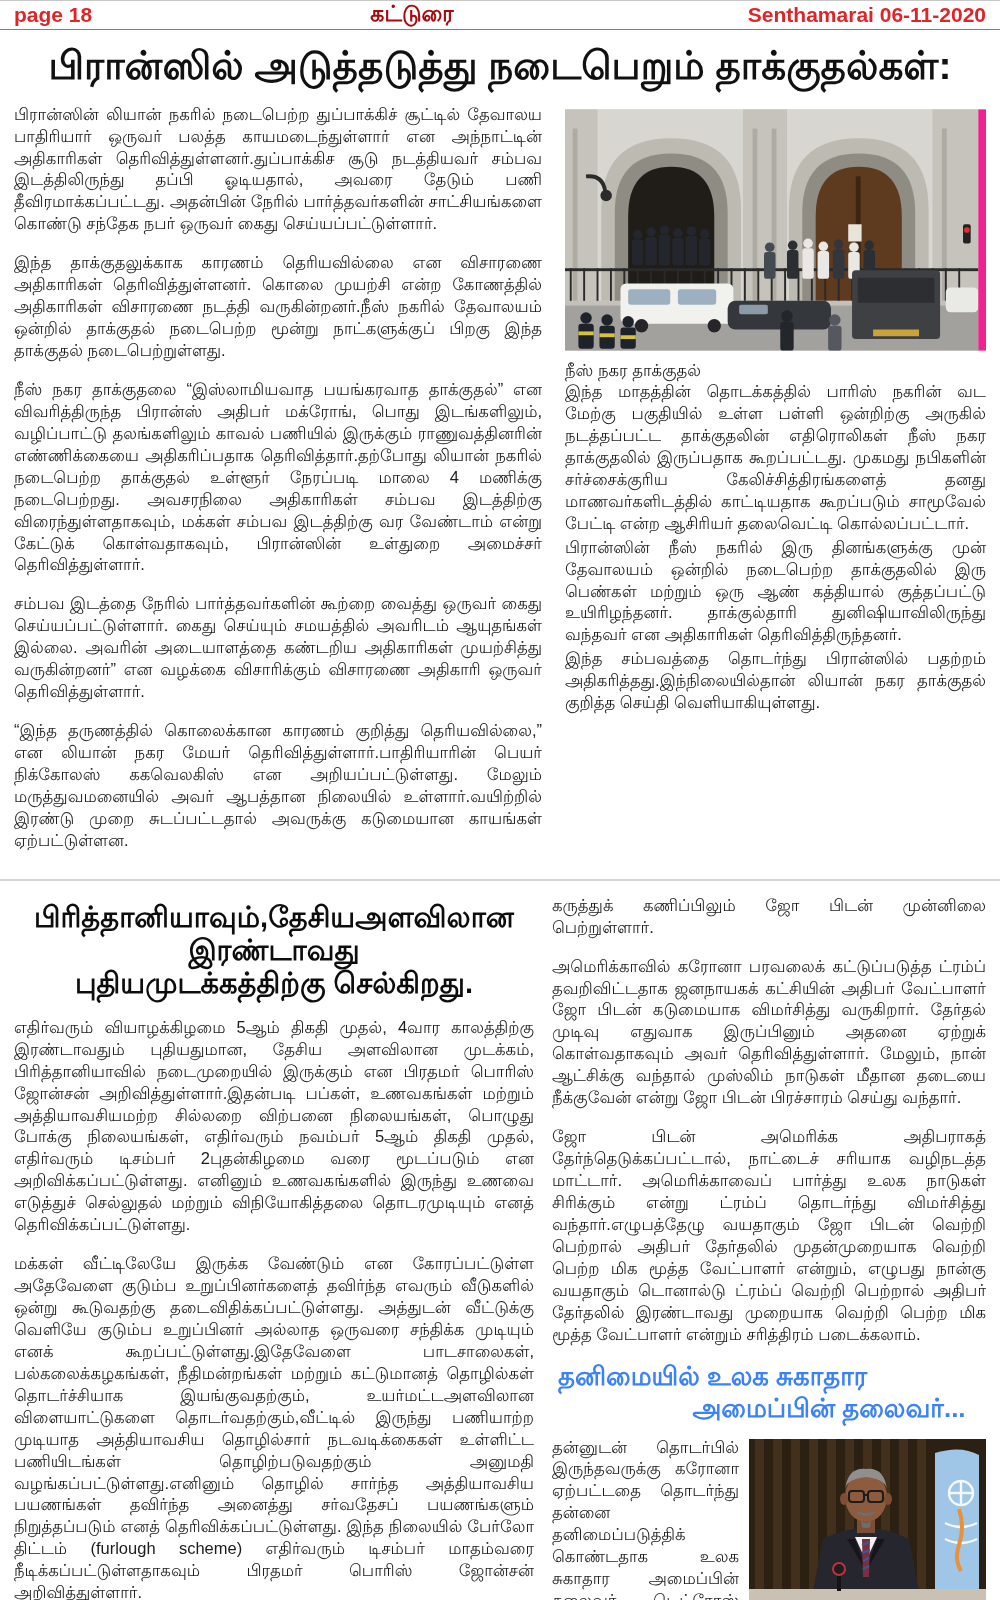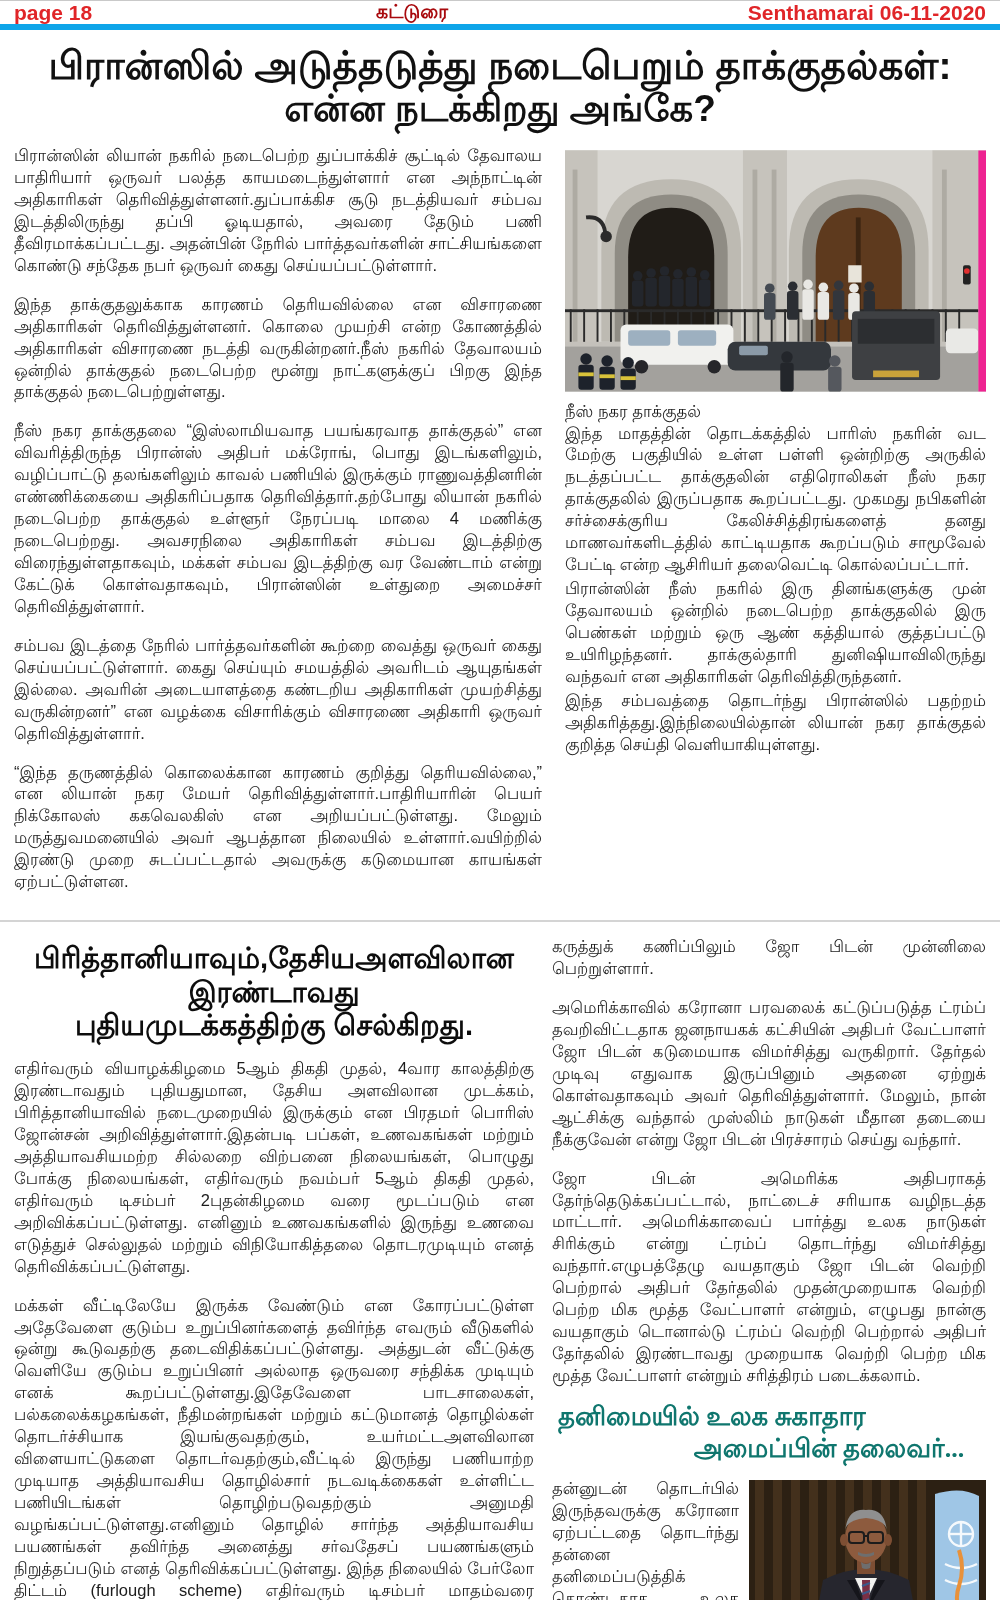--- a/index.html
+++ b/index.html
@@ -4,25 +4,25 @@
 <style>
   html,body{margin:0;padding:0;background:#ffffff;}
   .page{
     position:relative;width:1000px;height:1600px;margin:0 auto;
     background:#ffffff;overflow:hidden;
     font-family:"Liberation Sans","DejaVu Sans",sans-serif;
     color:#1c1c1c;
   }
   
   .hdr{
-    position:relative;height:30px;border-top:1px solid #c9c9c9;border-bottom:6px solid #0ea5e9;
+    position:relative;height:30px;border-top:1px solid #c9c9c9;border-bottom:1px solid #0ea5e9;
     display:flex;align-items:center;justify-content:space-between;padding:0 14px;box-sizing:border-box;
   }
   .hdr .pg{font-size:21px;font-weight:bold;color:#e02528;}
-  .hdr .sec{font-size:19px;font-weight:bold;color:#a8090d;text-align:center;}
+  .hdr .sec{font-size:22px;font-weight:bold;color:#a8090d;text-align:center;}
   .hdr .mast{font-size:21px;font-weight:bold;color:#e02528;margin-left:16px;}
   
   .mainhead{
     text-align:center;color:#111;font-weight:bold;line-height:1.12;
     margin:14px 10px 10px 10px;
   }
   .mainhead .l1{font-size:39px;display:block;}
   .mainhead .l2{font-size:37px;display:block;}
   
   .topsec{display:flex;gap:23px;padding:6px 14px 0 14px;}
@@ -42,39 +42,38 @@
   
   .botsec{display:flex;gap:18px;padding:0 14px;}
   .bcol-l{width:520px;flex:0 0 520px;}
   .bcol-r{width:430px;flex:1;}
   .h2a{
     text-align:center;color:#0d0d0d;font-weight:bold;line-height:1.15;
     margin:6px 0 16px 0;
   }
   .h2a .l1{font-size:29px;display:block;text-align:center;}
   .h2a .l2{font-size:29px;display:block;}
-  .h4a{color:#0f766e;font-weight:bold;line-height:1.25;margin:14px 0 12px 0;font-family:Liberation Serif, serif;}
+  .h4a{color:#3b82f6;font-weight:bold;line-height:1.25;margin:14px 0 12px 0;}
   .h4a .l1{font-size:26px;display:block;text-align:left;padding-left:6px;}
   .h4a .l2{font-size:26px;display:block;text-align:center;padding-left:120px;}
   .clearfix::after{content:"";display:block;clear:both;}
 </style>
 </head>
 <body>
 
 <div class="page">
 
   <div class="hdr">
     <span class="pg">page 18</span>
     <span class="sec">கட்டுரை</span>
     <span class="mast">Senthamarai 06-11-2020</span>
   </div>
 
   <div class="mainhead">
     <span class="l1">பிரான்ஸில் அடுத்தடுத்து நடைபெறும் தாக்குதல்கள்:</span>
-    <span class="l2">என்ன நடக்கிறது அங்கே?</span>
   </div>
 
   <div class="topsec">
     <div class="tcol-l">
       <p class="body">பிரான்ஸின் லியான் நகரில் நடைபெற்ற துப்பாக்கிச் சூட்டில் தேவாலய பாதிரியார் ஒருவர் பலத்த காயமடைந்துள்ளார் என அந்நாட்டின் அதிகாரிகள் தெரிவித்துள்ளனர்.துப்பாக்கிச சூடு நடத்தியவர் சம்பவ இடத்திலிருந்து தப்பி ஓடியதால், அவரை தேடும் பணி தீவிரமாக்கப்பட்டது. அதன்பின் நேரில் பார்த்தவர்களின் சாட்சியங்களை கொண்டு சந்தேக நபர் ஒருவர் கைது செய்யப்பட்டுள்ளார்.</p>
       <p class="body">இந்த தாக்குதலுக்காக காரணம் தெரியவில்லை என விசாரணை அதிகாரிகள் தெரிவித்துள்ளனர். கொலை முயற்சி என்ற கோணத்தில் அதிகாரிகள் விசாரணை நடத்தி வருகின்றனர்.நீஸ் நகரில் தேவாலயம் ஒன்றில் தாக்குதல் நடைபெற்ற மூன்று நாட்களுக்குப் பிறகு இந்த தாக்குதல் நடைபெற்றுள்ளது.</p>
       <p class="body">நீஸ் நகர தாக்குதலை “இஸ்லாமியவாத பயங்கரவாத தாக்குதல்” என விவரித்திருந்த பிரான்ஸ் அதிபர் மக்ரோங், பொது இடங்களிலும், வழிப்பாட்டு தலங்களிலும் காவல் பணியில் இருக்கும் ராணுவத்தினரின் எண்ணிக்கையை அதிகரிப்பதாக தெரிவித்தார்.தற்போது லியான் நகரில் நடைபெற்ற தாக்குதல் உள்ளூர் நேரப்படி மாலை 4 மணிக்கு நடைபெற்றது. அவசரநிலை அதிகாரிகள் சம்பவ இடத்திற்கு விரைந்துள்ளதாகவும், மக்கள் சம்பவ இடத்திற்கு வர வேண்டாம் என்று கேட்டுக் கொள்வதாகவும், பிரான்ஸின் உள்துறை அமைச்சர் தெரிவித்துள்ளார்.</p>
       <p class="body">சம்பவ இடத்தை நேரில் பார்த்தவர்களின் கூற்றை வைத்து ஒருவர் கைது செய்யப்பட்டுள்ளார். கைது செய்யும் சமயத்தில் அவரிடம் ஆயுதங்கள் இல்லை. அவரின் அடையாளத்தை கண்டறிய அதிகாரிகள் முயற்சித்து வருகின்றனர்” என வழக்கை விசாரிக்கும் விசாரணை அதிகாரி ஒருவர் தெரிவித்துள்ளார்.</p>
       <p class="body">“இந்த தருணத்தில் கொலைக்கான காரணம் குறித்து தெரியவில்லை,” என லியான் நகர மேயர் தெரிவித்துள்ளார்.பாதிரியாரின் பெயர் நிக்கோலஸ் ககவெலகிஸ் என அறியப்பட்டுள்ளது. மேலும் மருத்துவமனையில் அவர் ஆபத்தான நிலையில் உள்ளார்.வயிற்றில் இரண்டு முறை சுடப்பட்டதால் அவருக்கு கடுமையான காயங்கள் ஏற்பட்டுள்ளன.</p>
     </div>

